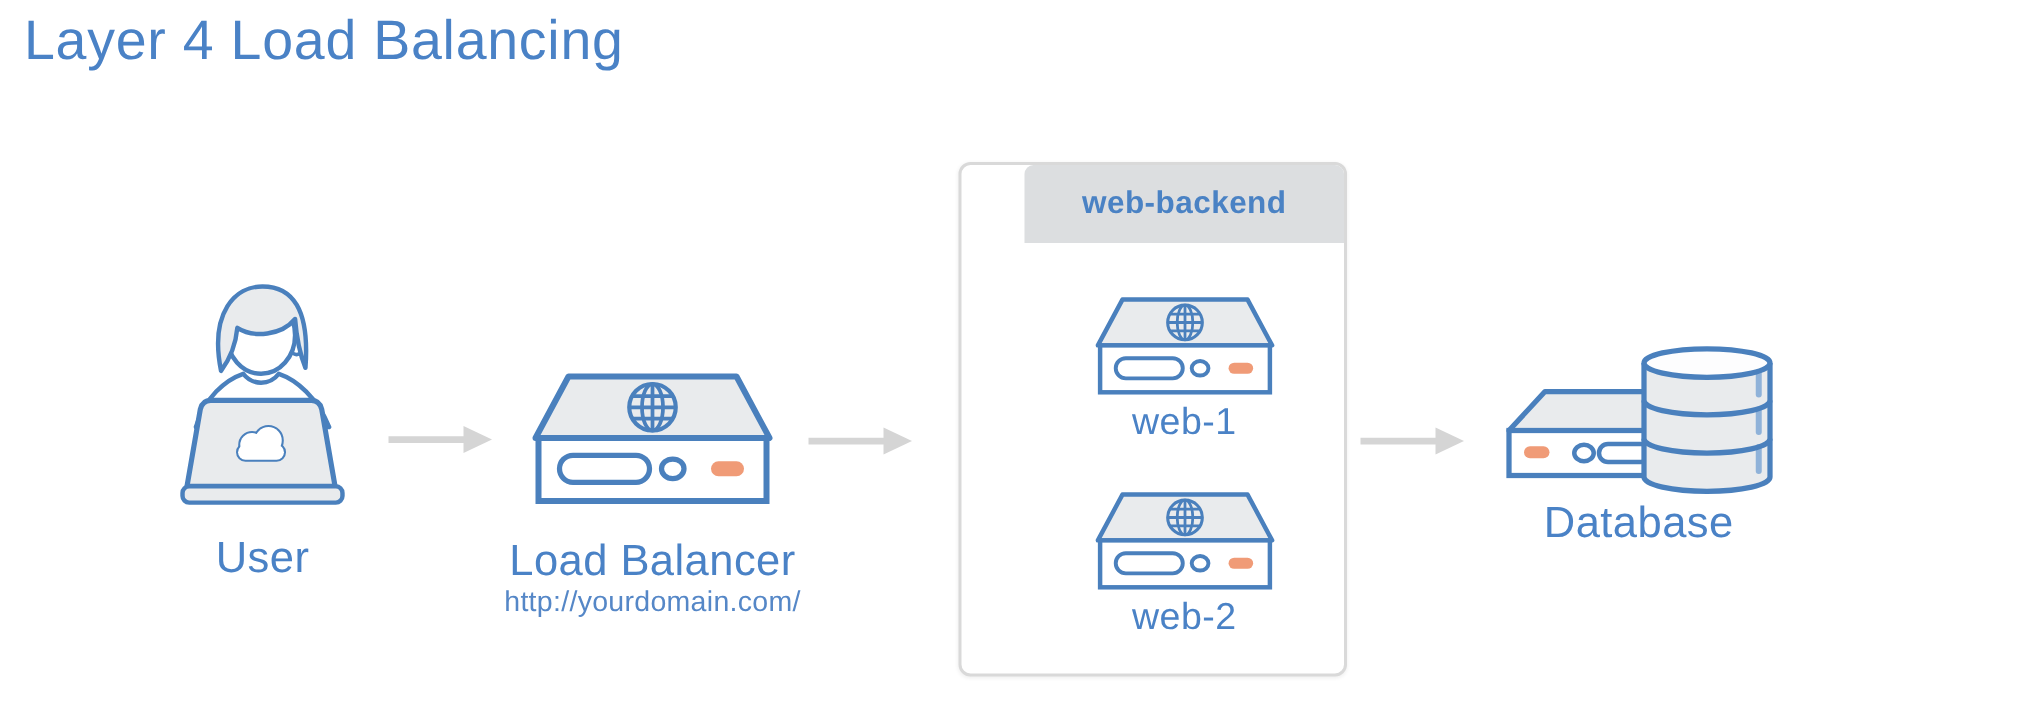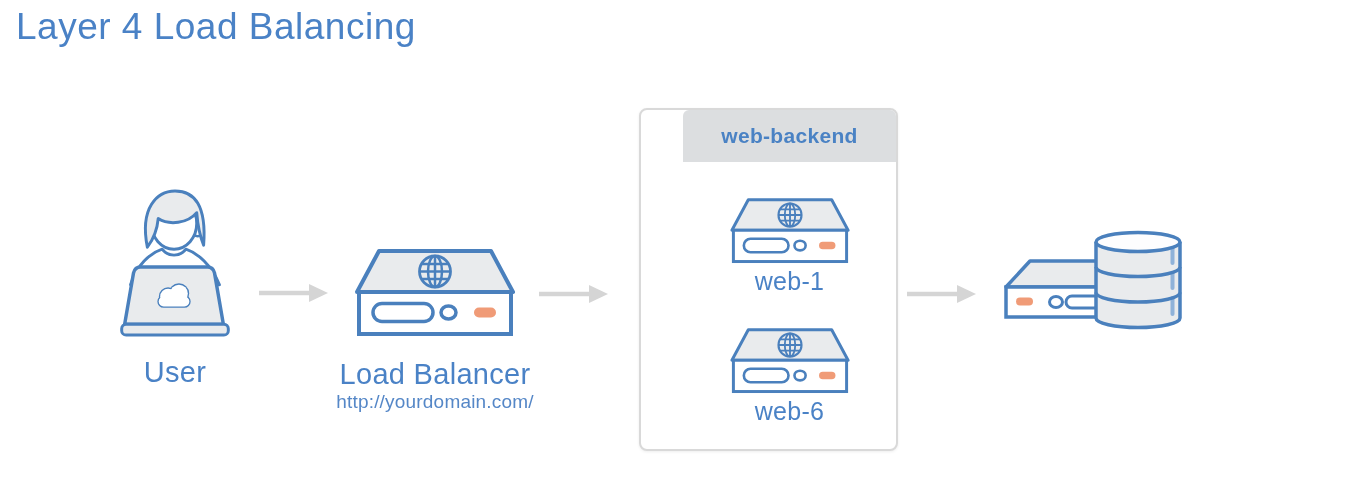--- a/index.html
+++ b/index.html
@@ -154,27 +154,28 @@
     <div class="backend-server first">
       <svg class="icon" width="124" height="70" viewBox="0 0 166 94">
         <use href="#sym-server"></use>
       </svg>
       <div class="server-label">web-1</div>
     </div>
     <div class="backend-server second">
       <svg class="icon" width="124" height="70" viewBox="0 0 166 94">
         <use href="#sym-server"></use>
       </svg>
-      <div class="server-label">web-6</div>
+      <div class="server-label">web-2</div>
     </div>
   </div>
 
   <svg class="arrow arrow-3" viewBox="0 0 74 22">
     <use href="#sym-arrow"></use>
   </svg>
 
   <div class="node node-db">
     <svg class="icon" width="182" height="100" viewBox="0 0 182 100">
       <use href="#sym-database"></use>
     </svg>
+    <div class="node-label">Database</div>
   </div>
 
 </div>
 
 </body></html>

